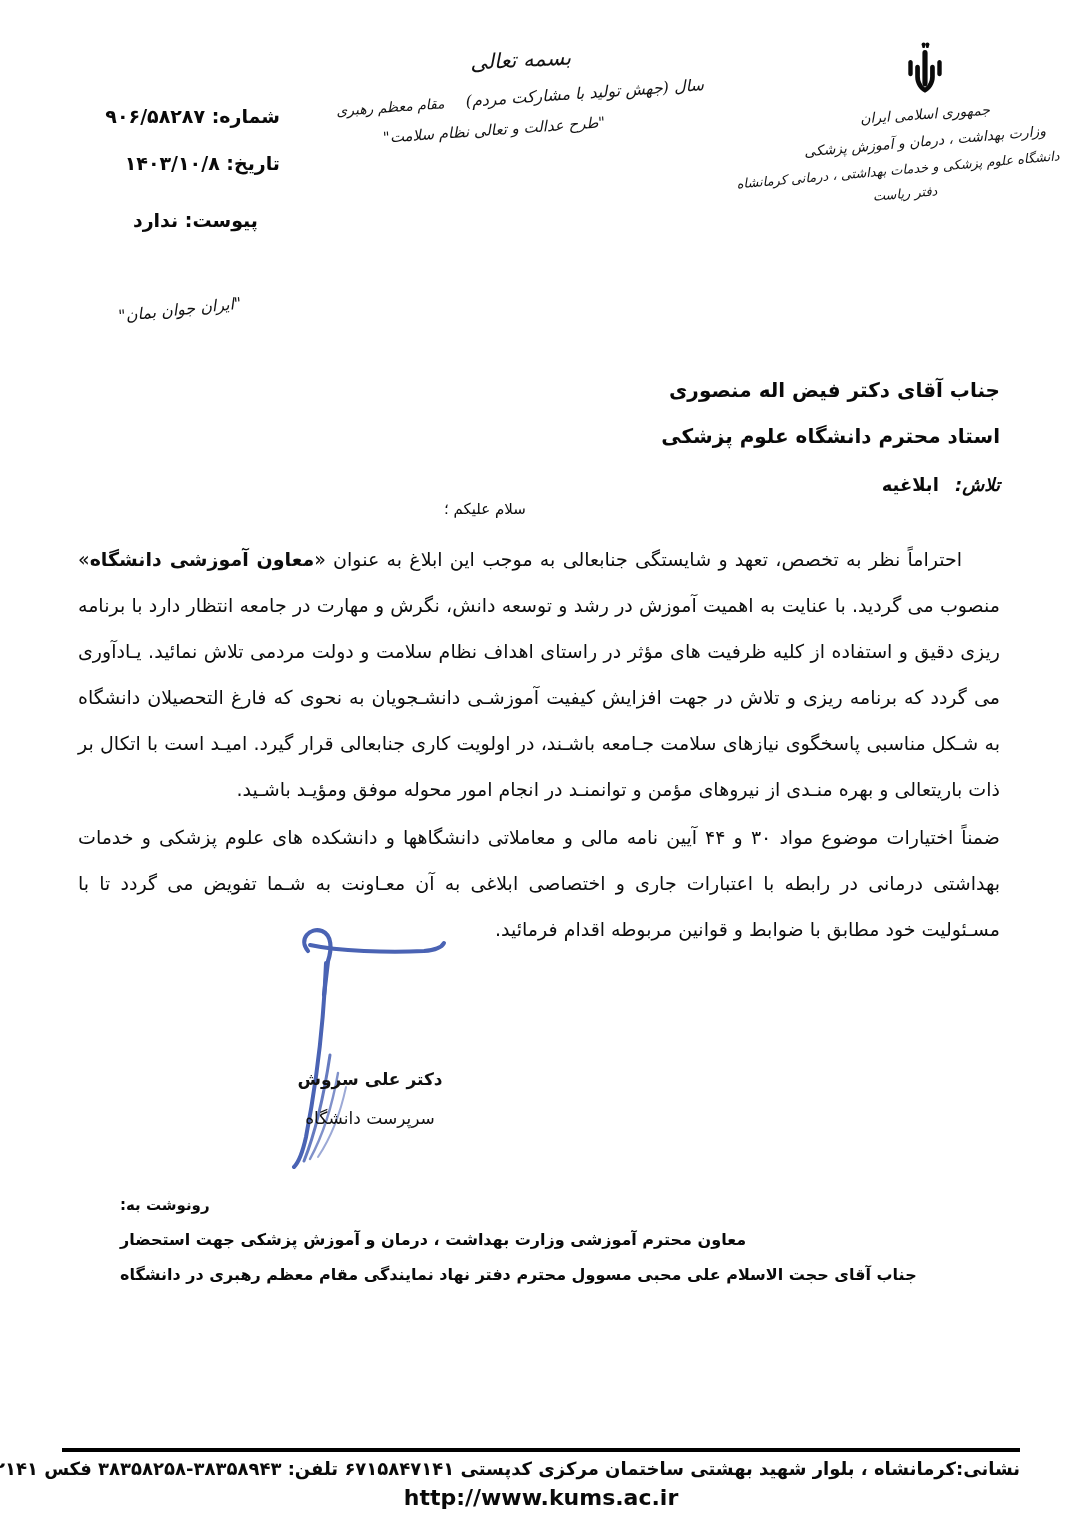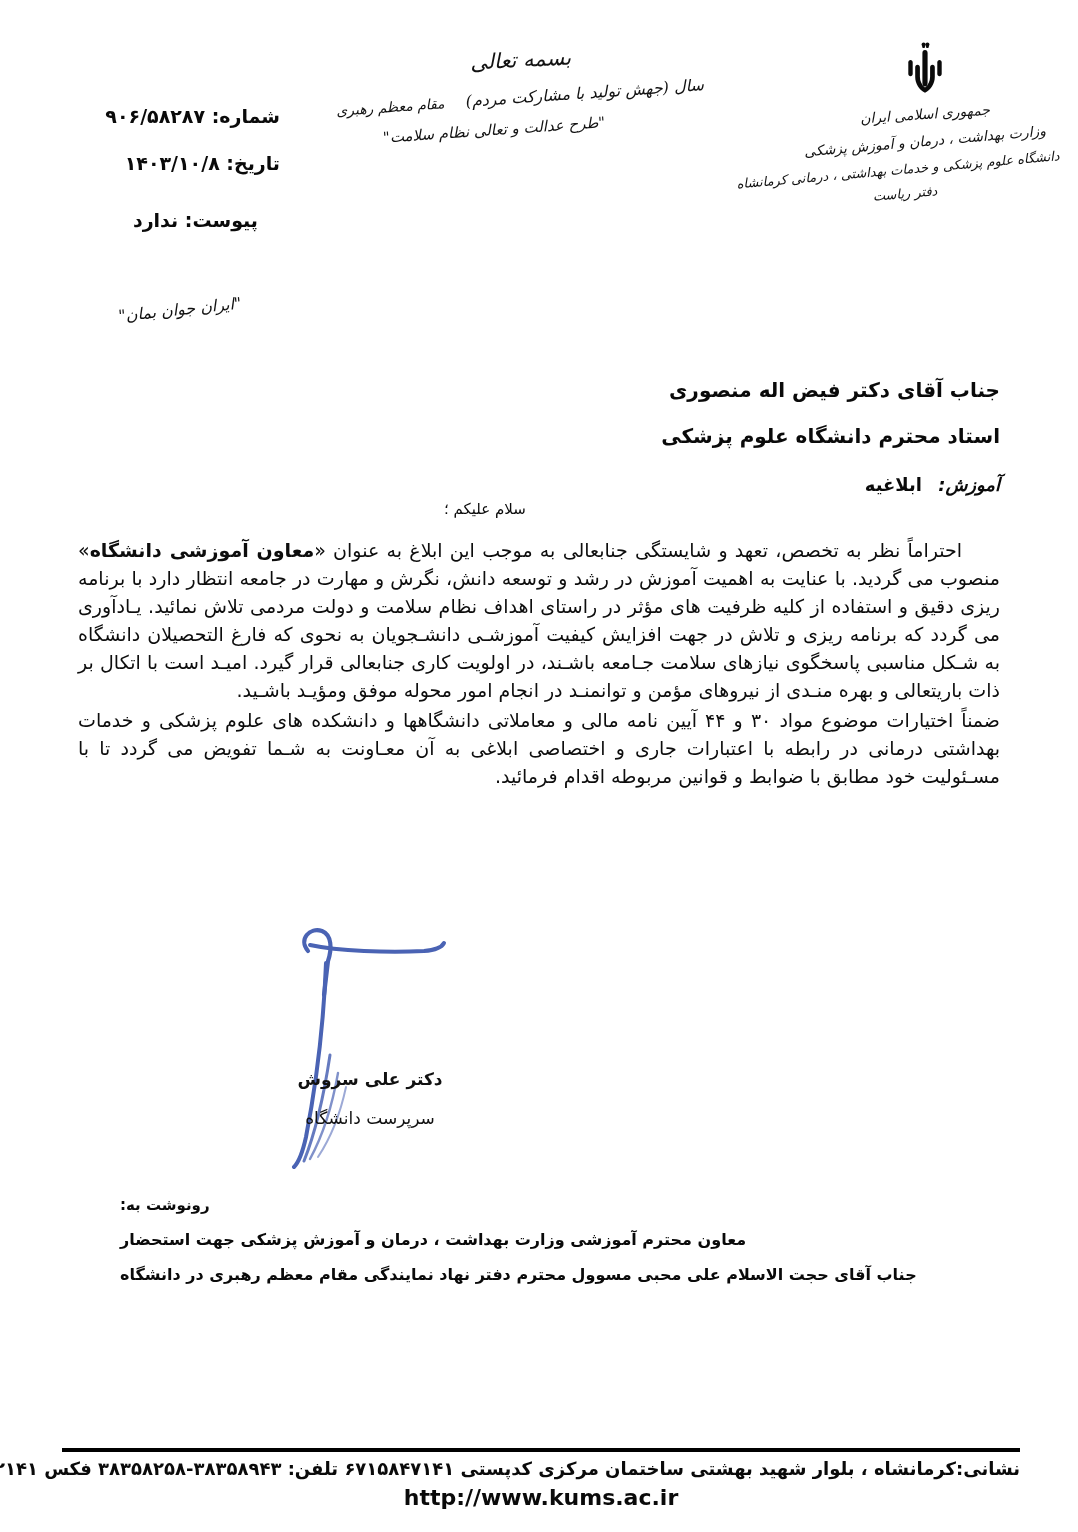--- a/index.html
+++ b/index.html
@@ -165,21 +165,21 @@
 
   
   .body-text {
     position: absolute;
     top: 536px;
     right: 78px;
     width: 922px;
     direction: rtl;
     text-align: justify;
     font-size: 19px;
-    line-height: 28px;
+    line-height: 46px;
     color: #0d0d0d;
   }
   .body-text p {
     margin: 0 0 2px 0;
     text-align: justify;
     text-justify: inter-word;
   }
   .body-text .indent { display: inline-block; width: 38px; }
   .body-text b { font-weight: 700; }
 
@@ -313,21 +313,21 @@
       <span class="lh-line lh-4">دفتر ریاست</span>
     </div>
   </div>
 
   <div class="side-note">"ایران جوان بمان"</div>
 
   <div class="recipient">
     <div class="rcpt-line">جناب آقای دکتر فیض اله منصوری</div>
     <div class="rcpt-line">استاد محترم دانشگاه علوم پزشکی</div>
     <div class="subject">
-      <span>آموزش:</span>
+      <span>تلاش:</span>
       <span class="subj-val">ابلاغیه</span>
     </div>
   </div>
   <div class="salutation">سلام علیکم ؛</div>
 
   <div class="body-text">
     <p>
       <span class="indent"></span><span>احتراماً نظر به تخصص، تعهد و شایستگی جنابعالی به موجب این ابلاغ به عنوان «</span><b>معاون آموزشی دانشگاه</b><span>» منصوب می گردید. با عنایت به اهمیت آموزش در رشد و توسعه دانش، نگرش و مهارت در جامعه انتظار دارد با برنامه ریزی دقیق و استفاده از کلیه ظرفیت های مؤثر در راستای اهداف نظام سلامت و دولت مردمی تلاش نمائید. یـادآوری می گردد که برنامه ریزی و تلاش در جهت افزایش کیفیت آموزشـی دانشـجویان به نحوی که فارغ التحصیلان دانشگاه به شـکل مناسبی پاسخگوی نیازهای سلامت جـامعه باشـند، در اولویت کاری جنابعالی قرار گیرد. امیـد است با اتکال بر ذات باریتعالی و بهره منـدی از نیروهای مؤمن و توانمنـد در انجام امور محوله موفق ومؤیـد باشـید.</span>
     </p>
     <p>ضمناً اختیارات موضوع مواد ۳۰ و ۴۴ آیین نامه مالی و معاملاتی دانشگاهها و دانشکده های علوم پزشکی و خدمات بهداشتی درمانی در رابطه با اعتبارات جاری و اختصاصی ابلاغی به آن معـاونت به شـما تفویض می گردد تا با مسـئولیت خود مطابق با ضوابط و قوانین مربوطه اقدام فرمائید.</p>

